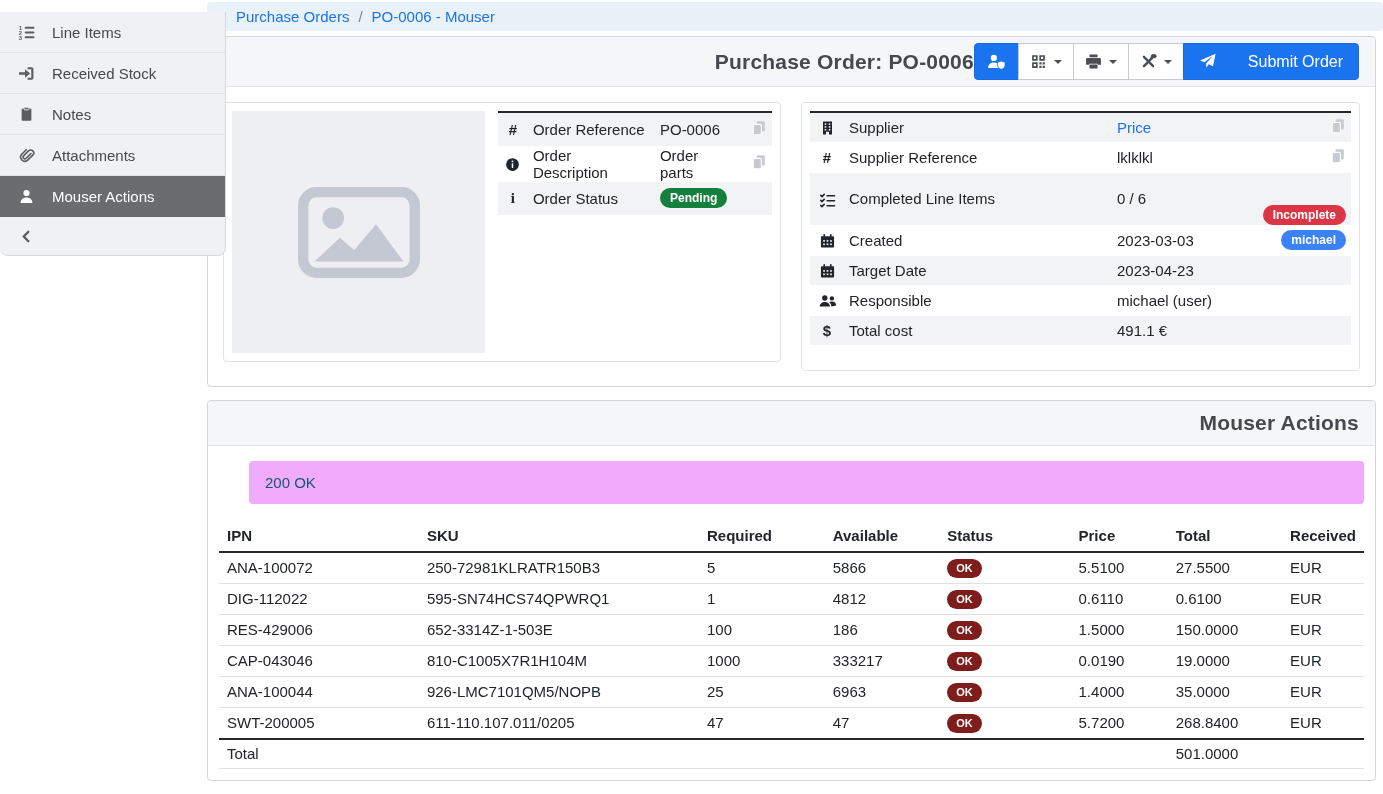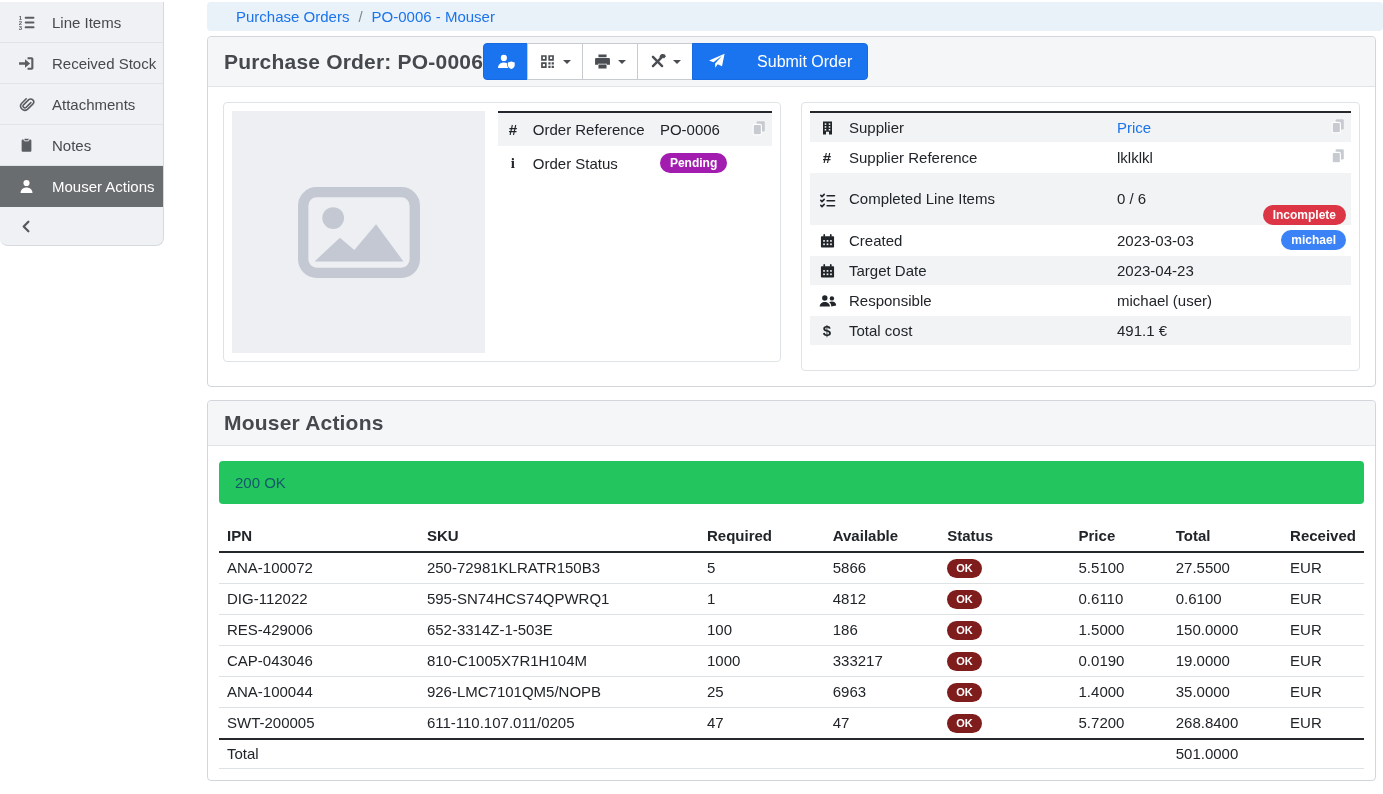--- a/index.html
+++ b/index.html
@@ -4,21 +4,21 @@
 <style>
   * { box-sizing: border-box; margin: 0; padding: 0; }
   html,body { width:1383px; height:794px; overflow:hidden; }
   body {
     background:#fff;
     font-family:"Liberation Sans","DejaVu Sans",sans-serif;
     font-size:15px; color:#212529;
   }
   
   .sidebar {
-    position:absolute; top:2px; left:0; width:164px;
+    position:absolute; top:12px; left:0; width:226px;
     background:#eff1f4; border:1px solid #d6dade; border-top:none; border-left:none;
     border-radius:0 0 8px 8px; overflow:hidden;
   }
   .side-item {
     display:flex; align-items:center; height:41px;
     border-bottom:1px solid #e0e3e7; color:#46494d; cursor:pointer;
   }
   .side-item .ic { width:52px; display:flex; justify-content:center; align-items:center; color:#5a5d61; }
   .side-item .lbl { font-size:15px; }
   .side-item.active { background:#6a6d70; color:#fff; border-color:#6a6d70; }
@@ -31,21 +31,21 @@
     margin-top:2px; height:29px; background:#e9f1f9; border-radius:4px;
     display:flex; align-items:center; padding-left:29px; gap:9px; font-size:15px;
   }
   .crumb { color:#1b74ec; text-decoration:none; cursor:pointer; }
   .crumb-sep { color:#818990; }
   .panel {
     margin:5px 7px 0 0; border:1px solid #d2d6da; border-radius:4px; background:#fff;
   }
   .panel-header {
     background:#f4f6f8; border-bottom:1px solid #e2e5e8; border-radius:4px 4px 0 0;
-    min-height:45px; padding:6px 16px; display:flex; align-items:center; justify-content:flex-start;
+    min-height:45px; padding:6px 16px; display:flex; align-items:center; justify-content:flex-end;
   }
   .panel-title { font-size:21px; font-weight:700; color:#45494e; letter-spacing:.2px; }
   
   .toolbar { display:flex; }
   .tb-btn {
     height:37px; min-width:45px; display:flex; align-items:center; justify-content:center;
     gap:7px; background:#fff; border:1px solid #c7cace; color:#4a4e52;
     cursor:pointer; padding:0 11px; font-size:16px; margin-left:-1px;
   }
   .tb-btn:first-child { margin-left:0; border-radius:4px 0 0 4px; }
@@ -68,34 +68,34 @@
   td.ic-cell { width:30px; text-align:center; color:#212529; }
   .right-card td.ic-cell { width:34px; }
   td.lbl-cell { color:#212529; }
   .left-card td.lbl-cell { width:128px; }
   .right-card td.lbl-cell { width:268px; }
   td.trail-cell { text-align:right; width:40px; padding-right:8px; white-space:nowrap; }
   .glyph { font-weight:700; font-size:15px; }
   .link { color:#1b74ec; cursor:pointer; }
   .copy-ic { color:#c7cbd1; cursor:pointer; display:inline-block; }
   .badge { display:inline-block; color:#fff; font-weight:700; font-size:12px; padding:4px 10px; border-radius:11px; line-height:1; }
-  .badge.gray  { background:#a21caf; }
+  .badge.gray  { background:#15803d; }
   .badge.red   { background:#dc3545;margin-top:32px; }
   .badge.dark  { background:#3b82f6; }
   .badge.green { background:#7f1d1d; font-size:11px; padding:4px 9px; }
   
   .actions-body { padding:11px; }
   .btn-dark {
     display:inline-flex; align-items:center; gap:9px; background:#24272b; color:#fff;
     border:none; border-radius:5px; height:36px; padding:0 15px; font-size:15px; cursor:pointer;
     font-family:inherit;
   }
   .alert-info {
-    margin-top:4px; background:#22c55e; color:#14596b; border-radius:4px;
-    padding:13px 16px; font-size:15px;
+    margin-top:4px; background:#f0abfc; color:#14596b; border-radius:4px;
+    padding:13px 16px; font-size:15px;margin-left:30px;
   }
   table.actions { width:100%; border-collapse:collapse; margin-top:17px; font-size:15px; }
   table.actions th {
     text-align:left; font-weight:700; color:#212529; padding:5px 8px; height:31px;
     border-bottom:2px solid #24272b;
   }
   table.actions td { padding:5px 8px; height:30px; border-bottom:1px solid #dfe2e5; vertical-align:middle; }
   table.actions tbody tr:last-child td { border-bottom:2px solid #24272b; }
   table.actions .r { text-align:left; }
   table.actions tfoot td { border-bottom:1px solid #dfe2e5; }
@@ -124,34 +124,34 @@
         <span class="ic">
           <svg viewBox="0 0 16 16" width="17" height="17" fill="currentColor">
             <path d="M1 6.8h5.6V4.1L11.4 8 6.6 11.9V9.2H1z"></path>
             <path d="M9 2.2h3.8c.9 0 1.7.7 1.7 1.6v8.4c0 .9-.8 1.6-1.7 1.6H9v-1.9h3.5V4.1H9z"></path>
           </svg>
         </span>
         <span class="lbl">Received Stock</span>
       </div>
       <div class="side-item">
         <span class="ic">
-          <svg viewBox="0 0 16 16" width="17" height="17" fill="none" stroke="currentColor" stroke-width="1.5" stroke-linecap="round">
-            <path d="M12.1 6.2 7.6 10.7a1.7 1.7 0 0 1-2.4-2.4l4.7-4.7a2.8 2.8 0 0 1 4 4l-5 5a4 4 0 0 1-5.6-5.6l4.4-4.4"></path>
-          </svg>
-        </span>
-        <span class="lbl">Attachments</span>
-      </div>
-      <div class="side-item">
-        <span class="ic">
           <svg viewBox="0 0 16 16" width="15" height="16" fill="currentColor">
             <rect x="2.8" y="2.2" width="10.4" height="13" rx="1.2"></rect>
             <rect x="5.4" y="0.8" width="5.2" height="2.8" rx=".9" stroke="#eff1f4" stroke-width="1"></rect>
           </svg>
         </span>
         <span class="lbl">Notes</span>
+      </div>
+      <div class="side-item">
+        <span class="ic">
+          <svg viewBox="0 0 16 16" width="17" height="17" fill="none" stroke="currentColor" stroke-width="1.5" stroke-linecap="round">
+            <path d="M12.1 6.2 7.6 10.7a1.7 1.7 0 0 1-2.4-2.4l4.7-4.7a2.8 2.8 0 0 1 4 4l-5 5a4 4 0 0 1-5.6-5.6l4.4-4.4"></path>
+          </svg>
+        </span>
+        <span class="lbl">Attachments</span>
       </div>
       <div class="side-item active">
         <span class="ic">
           <svg viewBox="0 0 16 16" width="17" height="17" fill="currentColor">
             <circle cx="8" cy="4.7" r="2.9"></circle>
             <path d="M2.4 14c0-3.1 2.5-5.1 5.6-5.1s5.6 2 5.6 5.1z"></path>
           </svg>
         </span>
         <span class="lbl">Mouser Actions</span>
       </div>
@@ -234,20 +234,33 @@
                 <path d="M3.4 14.6 8.3 10l2.8 2.4 4.2-5 5.3 7.2z" fill="#c3c8d3" stroke="none"></path>
               </svg>
             </span>
         </div>
         <table class="details">
           <tbody>
               <tr>
                 <td class="ic-cell"><span><b class="glyph">#</b></span></td>
                 <td class="lbl-cell">Order Reference</td>
                 <td class="val-cell">PO-0006</td>
+                <td class="trail-cell"><span class="copy-ic"><svg viewBox="0 0 16 16" width="16" height="16" fill="currentColor">
+                      <rect x="5.6" y="1.2" width="8.2" height="10.4" rx="1.3"></rect>
+                      <rect x="2.2" y="4.4" width="8.2" height="10.4" rx="1.3" stroke="#fff" stroke-width="1.1"></rect>
+                    </svg></span></td>
+              </tr>
+              <tr>
+                <td class="ic-cell"><span><svg viewBox="0 0 16 16" width="15" height="15">
+                      <circle cx="8" cy="8" r="6.8" fill="currentColor"></circle>
+                      <circle cx="8" cy="4.7" r="1" fill="#fff"></circle>
+                      <rect x="7.2" y="6.6" width="1.6" height="5.2" rx=".7" fill="#fff"></rect>
+                    </svg></span></td>
+                <td class="lbl-cell">Order Description</td>
+                <td class="val-cell">Order parts</td>
                 <td class="trail-cell"><span class="copy-ic"><svg viewBox="0 0 16 16" width="16" height="16" fill="currentColor">
                       <rect x="5.6" y="1.2" width="8.2" height="10.4" rx="1.3"></rect>
                       <rect x="2.2" y="4.4" width="8.2" height="10.4" rx="1.3" stroke="#fff" stroke-width="1.1"></rect>
                     </svg></span></td>
               </tr>
               <tr>
                 <td class="ic-cell"><span><b class="glyph" style="font-family:'Liberation Serif',serif;">i</b></span></td>
                 <td class="lbl-cell">Order Status</td>
                 <td class="val-cell"><span class="badge gray">Pending</span></td>
                 <td class="trail-cell"></td>

